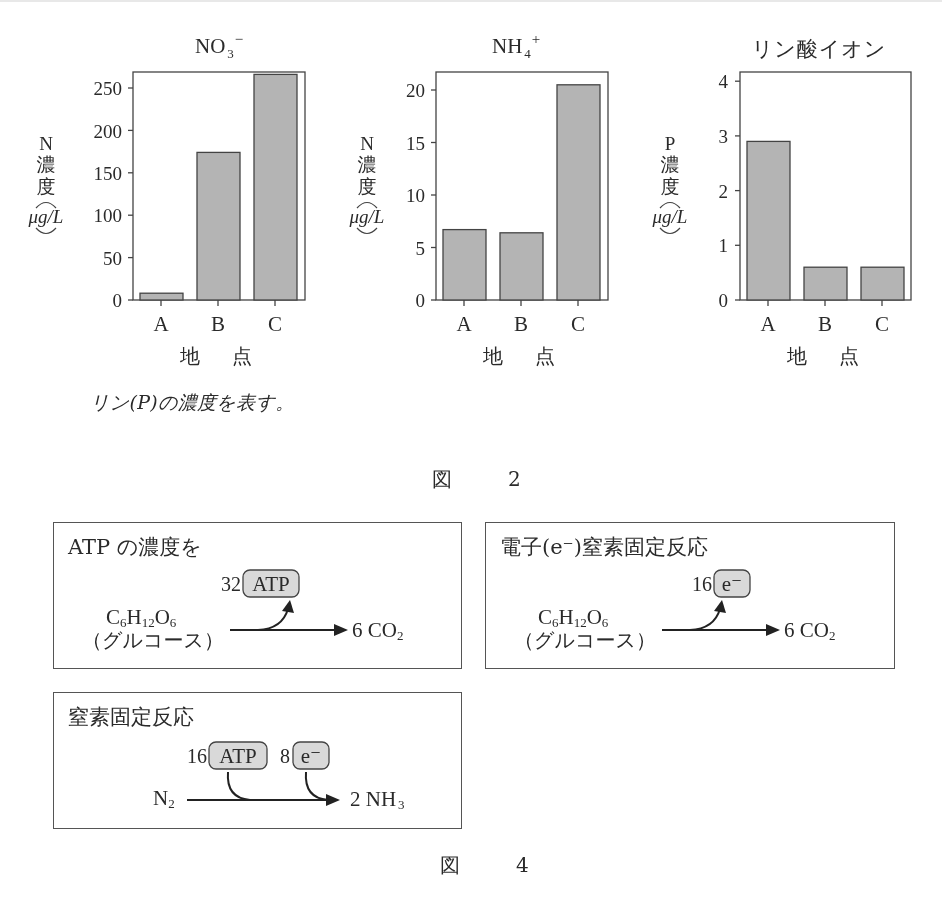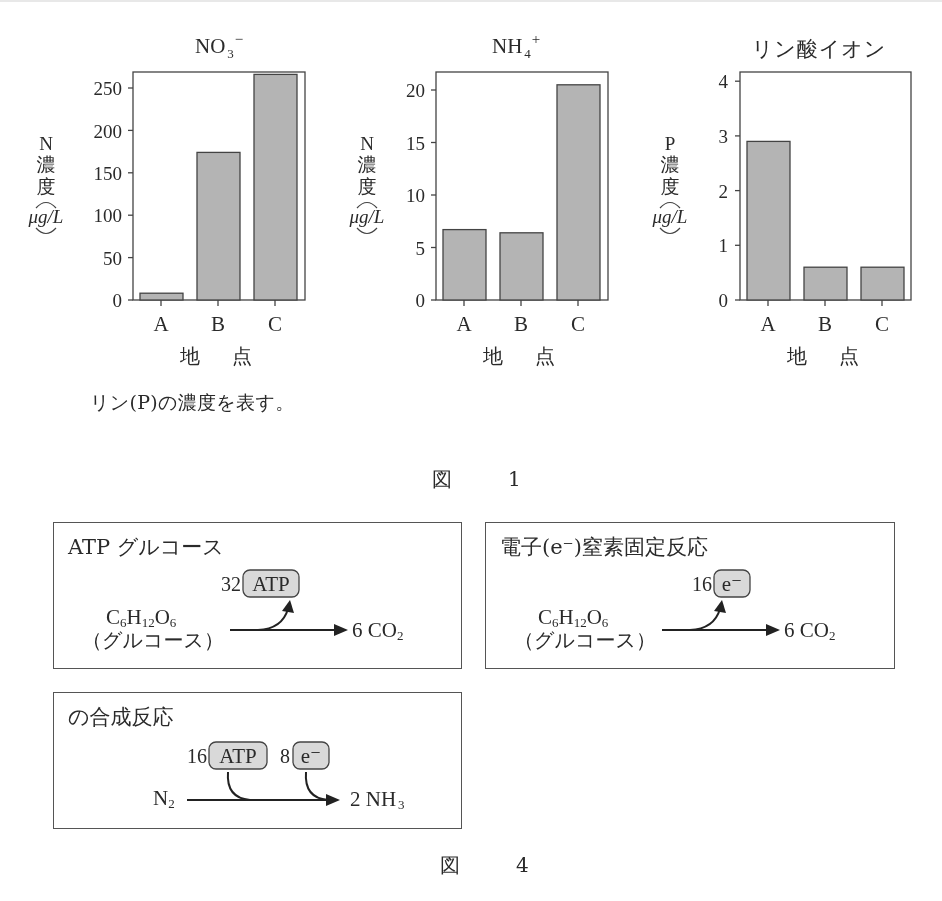--- a/index.html
+++ b/index.html
@@ -2,21 +2,21 @@
 <html><head>
 <meta charset="utf-8">
 <style>
   html, body { margin: 0; padding: 0; background: #ffffff; }
   body { width: 942px; height: 901px; position: relative; overflow: hidden;
          font-family: "DejaVu Serif", "Liberation Serif", serif; color: #2a2a2a; }
   .abs { position: absolute; }
   .topline { position: absolute; left: 0; top: 0; width: 942px; height: 2px; background: #e8e8e8; }
   svg text { font-family: "Liberation Serif", "DejaVu Serif", serif; fill: #2a2a2a; }
   .note { position: absolute; left: 50px; top: 388px; font-size: 19px; line-height: 28px; letter-spacing: 0.3px; }
-  .note .indent { padding-left: 40px; }
+  .note .indent { padding-left: 40px; font-style: italic; }
   .figlabel { position: absolute; font-size: 20px; letter-spacing: 18px; }
   .box { position: absolute; border: 1.5px solid #555; background: #fff; box-sizing: border-box; }
   .box-title { position: absolute; left: 14px; top: 10px; font-size: 21px; }
 </style>
 </head>
 <body>
 
 <div class="topline"></div>
 
 <svg class="abs" style="left:0;top:0" width="942" height="380">
@@ -145,24 +145,24 @@
       <text x="670" y="223" font-style="italic">μg/L</text>
       <path d="M660 228 Q670 239 680 228" fill="none" stroke="#444" stroke-width="1.2"></path>
     </g>
   </g>
 </svg>
 
 <div class="note">
   <div class="indent">リン(P)の濃度を表す。</div>
 </div>
 
-<div class="figlabel" style="left:432px;top:466px">図　1</div>
+<div class="figlabel" style="left:432px;top:466px">図　2</div>
 
 <div class="box" style="left:53px;top:522px;width:409px;height:147px">
-  <div class="box-title">ATP グルコース</div>
+  <div class="box-title">ATP の濃度を</div>
   <svg class="abs" style="left:0;top:0" width="409" height="147">
     <text x="187" y="68" font-size="20" text-anchor="end">32</text>
     <rect x="189" y="47" width="56" height="27" rx="7" fill="#d9d9d9" stroke="#444" stroke-width="1.3"></rect>
     <text x="217" y="68" font-size="21" text-anchor="middle">ATP</text>
     <text x="52" y="101" font-size="21">C<tspan font-size="13" dy="3">6</tspan><tspan dy="-3">H</tspan><tspan font-size="13" dy="3">12</tspan><tspan dy="-3">O</tspan><tspan font-size="13" dy="3">6</tspan></text>
     <text x="28" y="124" font-size="20">（グルコース）</text>
     <line x1="176" y1="107" x2="280" y2="107" stroke="#222" stroke-width="2"></line>
     <polygon points="280,101 294,107 280,113" fill="#222"></polygon>
     <path d="M204 107 Q228 106 234 86" fill="none" stroke="#222" stroke-width="2"></path>
     <polygon points="228,88 236,77 240,90" fill="#222"></polygon>
@@ -180,21 +180,21 @@
     <text x="28" y="124" font-size="20">（グルコース）</text>
     <line x1="176" y1="107" x2="280" y2="107" stroke="#222" stroke-width="2"></line>
     <polygon points="280,101 294,107 280,113" fill="#222"></polygon>
     <path d="M204 107 Q228 106 234 86" fill="none" stroke="#222" stroke-width="2"></path>
     <polygon points="228,88 236,77 240,90" fill="#222"></polygon>
     <text x="298" y="114" font-size="21">6 CO<tspan font-size="13" dy="3">2</tspan></text>
   </svg>
 </div>
 
 <div class="box" style="left:53px;top:692px;width:409px;height:137px">
-  <div class="box-title">の合成反応</div>
+  <div class="box-title">窒素固定反応</div>
   <svg class="abs" style="left:0;top:0" width="409" height="137">
     <text x="153" y="70" font-size="20" text-anchor="end">16</text>
     <rect x="155" y="49" width="58" height="27" rx="7" fill="#d9d9d9" stroke="#444" stroke-width="1.3"></rect>
     <text x="184" y="70" font-size="21" text-anchor="middle">ATP</text>
     <text x="236" y="70" font-size="20" text-anchor="end">8</text>
     <rect x="239" y="49" width="36" height="27" rx="7" fill="#d9d9d9" stroke="#444" stroke-width="1.3"></rect>
     <text x="257" y="70" font-size="21" text-anchor="middle">e⁻</text>
     <text x="99" y="112" font-size="21">N<tspan font-size="13" dy="3">2</tspan></text>
     <line x1="133" y1="107" x2="274" y2="107" stroke="#222" stroke-width="2"></line>
     <polygon points="272,101 286,107 272,113" fill="#222"></polygon>

